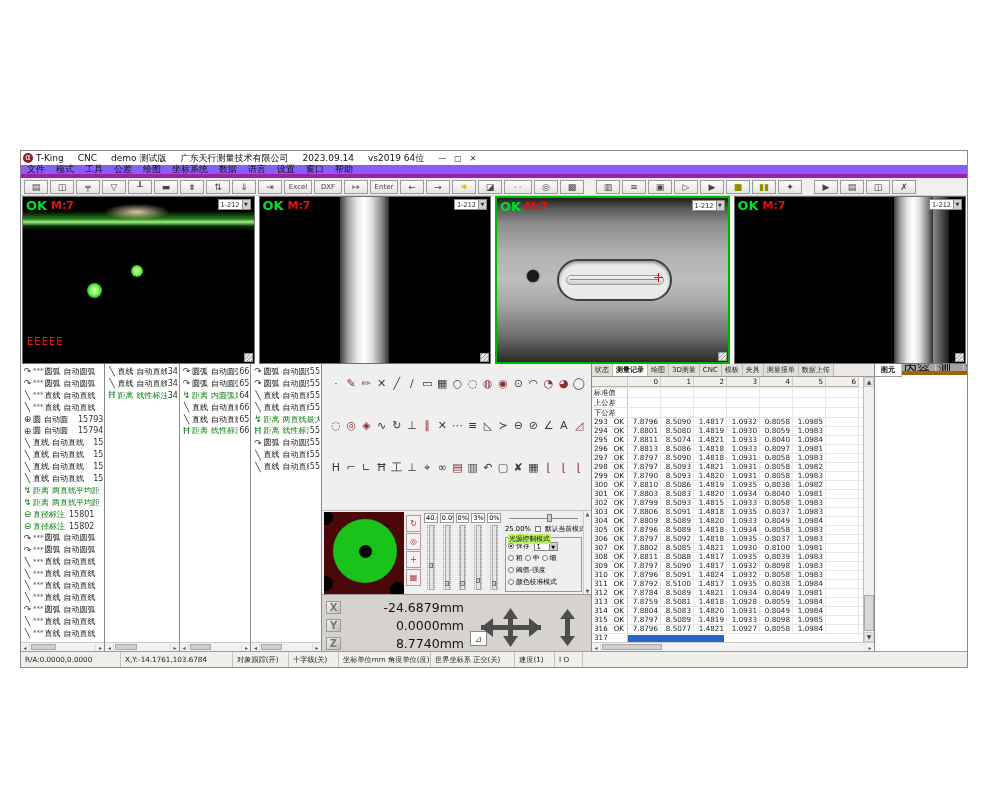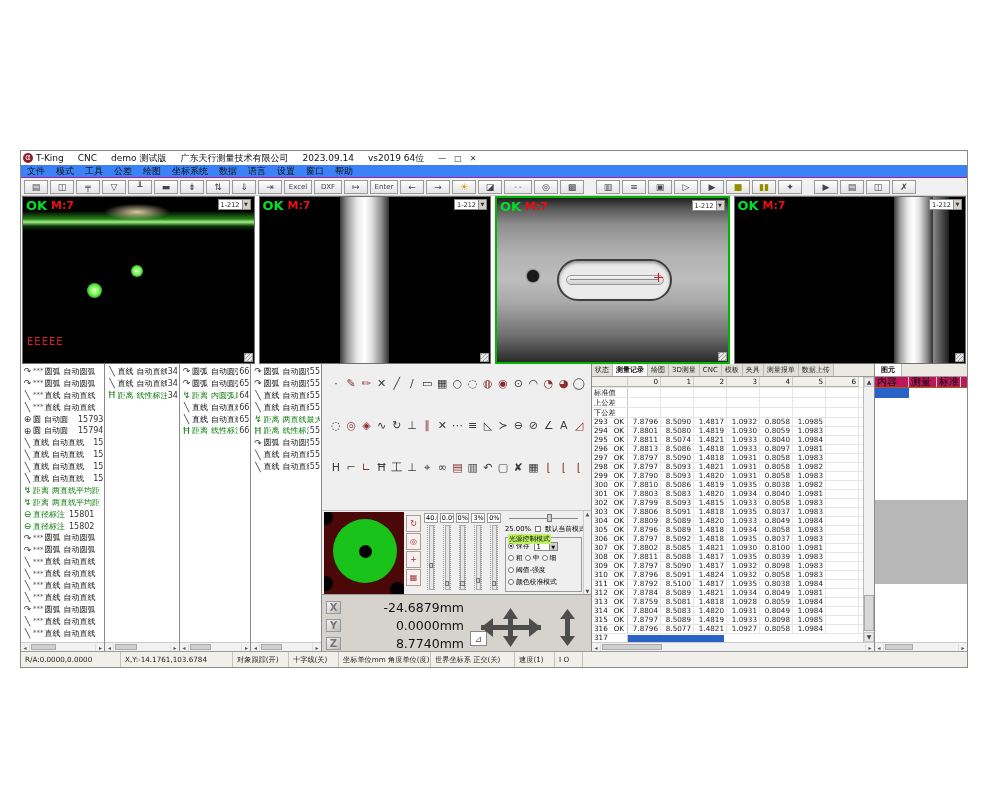--- a/index.html
+++ b/index.html
@@ -6,21 +6,21 @@
   body{width:1000px;height:789px;background:#fff;font-family:"DejaVu Sans","Liberation Sans",sans-serif;position:relative;overflow:hidden}
   .app{position:absolute;left:20px;top:150px;width:948px;height:518px;background:#f0f0f0;border:1px solid #8a8a8a;display:flex;flex-direction:column}
   
   .titlebar{height:14px;background:#fff;display:flex;align-items:center;font-size:9px;color:#111;padding:0 2px;flex:none}
   .logo{width:10px;height:10px;border-radius:50%;background:#8c1d2f;color:#fff;font-size:8px;line-height:10px;text-align:center;margin-right:3px;flex:none}
   .tseg{margin-right:14px;white-space:nowrap}
   .tpath{flex:1;white-space:nowrap;overflow:hidden}
   .winbtns{display:flex;gap:8px;padding-right:4px;color:#333;font-size:8px}
   .winbtns span{cursor:default}
   
-  .menubar{height:13px;background:#3b82f6;border-bottom:1px solid #a21caf;display:flex;align-items:center;font-size:9px;padding-left:6px;flex:none}
+  .menubar{height:13px;background:#8b5cf6;border-bottom:4px solid #a21caf;display:flex;align-items:center;font-size:9px;padding-left:6px;flex:none}
   .menu-item{margin-right:11px;color:#111;white-space:nowrap}
   
   .toolbar{height:18px;background:#f0f0f0;border-bottom:1px solid #cfcfcf;display:flex;align-items:center;padding:1px 3px;gap:2px;flex:none}
   .tbtn{min-width:24px;height:14px;border:1px solid #9a9a9a;background:linear-gradient(180deg,#fdfdfd,#e4e4e4);font-size:9px;line-height:12px;text-align:center;color:#444;padding:0 2px;white-space:nowrap}
   .ttext{font-size:7px;line-height:12px;min-width:28px}
   .tsep{width:8px}
   
   .cams{height:168px;display:flex;gap:4px;background:#fff;padding:0 1px;flex:none}
   .cam{flex:1;position:relative;background:#000;border:1px solid #707070;overflow:hidden}
   .cam.selected{border:2px solid #00b400}
@@ -127,24 +127,24 @@
   .dcell{width:33px;flex:none;text-align:right;padding-right:2px;border-right:1px solid #e6e6e6;overflow:hidden;color:#222}
   .dhead .dcell{background:#f1efe9;border-right:1px solid #cfcbc0;border-bottom:1px solid #b5b1a5;color:#111}
   .dlabel{width:36px;flex:none;border-right:1px solid #c9c9c9;display:flex;justify-content:space-between;padding:0 3px 0 2px;text-align:left;color:#111}
   .rs{color:#111}
   .bluebar{width:96px;height:7px;margin-top:1px;background:#2a63c8;flex:none}
   .vscr{width:11px;background:#f0f0f0;border-left:1px solid #bbb;display:flex;flex-direction:column;font-size:6px;color:#444;flex:none}
   .vscr .b{height:10px;border:1px solid #ccc;background:#e8e8e8;text-align:center;line-height:8px;flex:none}
   .vscr .trough{flex:1;position:relative}
   .vscr .th{position:absolute;left:0;right:0;bottom:1px;height:36px;background:#d8d8d8;border:1px solid #aaa}
   
-  .elements{width:92px;display:flex;flex-direction:column;background:#fff;flex:none;overflow:hidden}
+  .elements{width:92px;display:flex;flex-direction:row;background:#fff;flex:none;overflow:hidden}
   .etabs{height:13px;background:#ece9e2;border-bottom:1px solid #9a9a9a;display:flex;font-size:7px;flex:none}
   .etab{padding:0 6px;line-height:12px;background:#fff;border-right:1px solid #bbb;font-weight:bold}
-  .ehead{display:flex;height:11px;font-size:10px;background:#be185d;border-bottom:1px solid #a16207;flex:none}
+  .ehead{display:flex;height:11px;font-size:13px;background:#a3a3a3;border-bottom:4px solid #a16207;flex:none}
   .ehcell{border-right:1px solid #cfcbc0;padding-left:2px;line-height:10px;overflow:hidden}
   .ec0{width:34px}.ec1{width:28px}.ec2{width:24px}
   .ebody{flex:1;position:relative}
   .eblue{position:absolute;left:0;top:0;width:34px;height:10px;background:#2a63c8}
   .egray{position:absolute;left:0;right:0;top:112px;height:84px;background:#b7b7b7}
   
   .statusbar{height:16px;background:#f1efe9;border-top:1px solid #9a9a9a;display:flex;align-items:center;font-size:7.2px;color:#222;flex:none;overflow:hidden}
   .sseg{padding:0 4px;border-right:1px solid #c6c2b6;white-space:nowrap;overflow:hidden;flex:none;line-height:15px}
   .s0{width:262px}.s1{width:100px}.s2{width:112px}.s3{width:56px}.s4{width:50px}.s5{width:92px}.s6{width:84px}.s7{width:40px}.s8{width:28px}
 </style>

